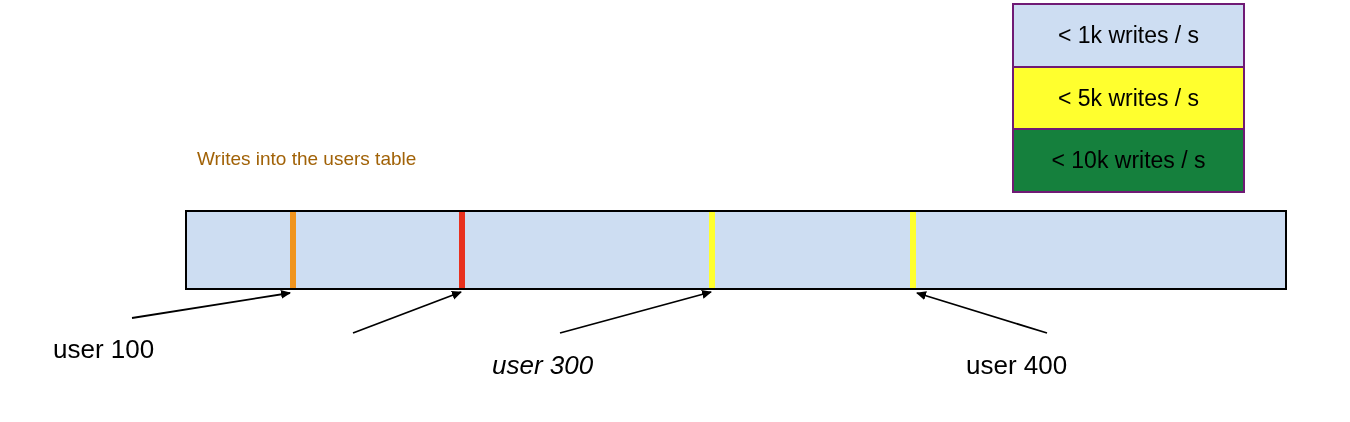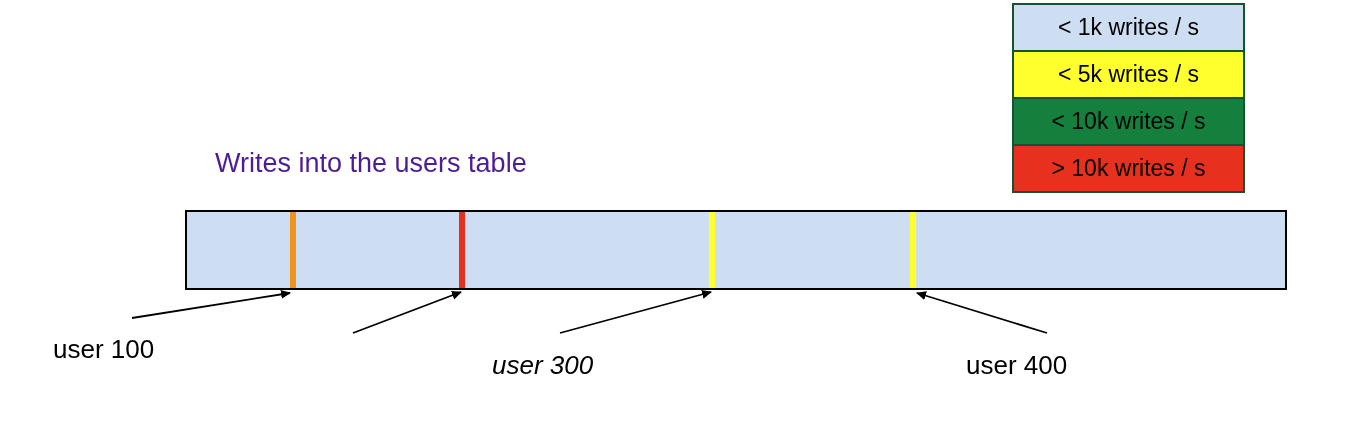--- a/index.html
+++ b/index.html
@@ -21,39 +21,38 @@
     position: absolute;
     left: 1012px;
     top: 3px;
     width: 233px;
     height: 190px;
     display: flex;
     flex-direction: column;
   }
   .legend-row {
     flex: 1 1 0;
-    border: 2px solid #14532d;
+    border: 2px solid #701a75;
     display: flex;
     align-items: center;
     justify-content: center;
     font-size: 23px;
     color: #000000;
     box-sizing: border-box;
   }
   .legend-row + .legend-row { margin-top: -2px; }
 
   
   .diagram-title {
     position: absolute;
     left: 197px;
     top: 148px;
-    font-size: 27px;
-    color: #4c1d95;
+    font-size: 19px;
+    color: #a16207;
     white-space: nowrap;
-    margin-left: 18px;
   }
 
   
   .users-bar {
     position: absolute;
     left: 185px;
     top: 210px;
     width: 1102px;
     height: 80px;
     border: 2px solid #000000;
@@ -96,23 +95,20 @@
   <div class="legend">
     <div class="legend-row" style="background: rgb(205, 221, 242);">
       <span>&lt; 1k writes / s</span>
     </div>
     <div class="legend-row" style="background: rgb(255, 255, 46);">
       <span>&lt; 5k writes / s</span>
     </div>
     <div class="legend-row" style="background: #15803d;">
       <span>&lt; 10k writes / s</span>
     </div>
-    <div class="legend-row" style="background: rgb(232, 48, 30);">
-      <span>&gt; 10k writes / s</span>
-    </div>
   </div>
 
   <div class="diagram-title">Writes into the users table</div>
 
   <div class="users-bar" style="background: rgb(205, 221, 242);">
     <div class="marker" style="left: 103px; background: rgb(240, 148, 30);"></div>
     <div class="marker" style="left: 272px; background: rgb(232, 48, 30);"></div>
     <div class="marker" style="left: 522px; background: rgb(255, 255, 46);"></div>
     <div class="marker" style="left: 723px; background: rgb(255, 255, 46);"></div>
   </div>

